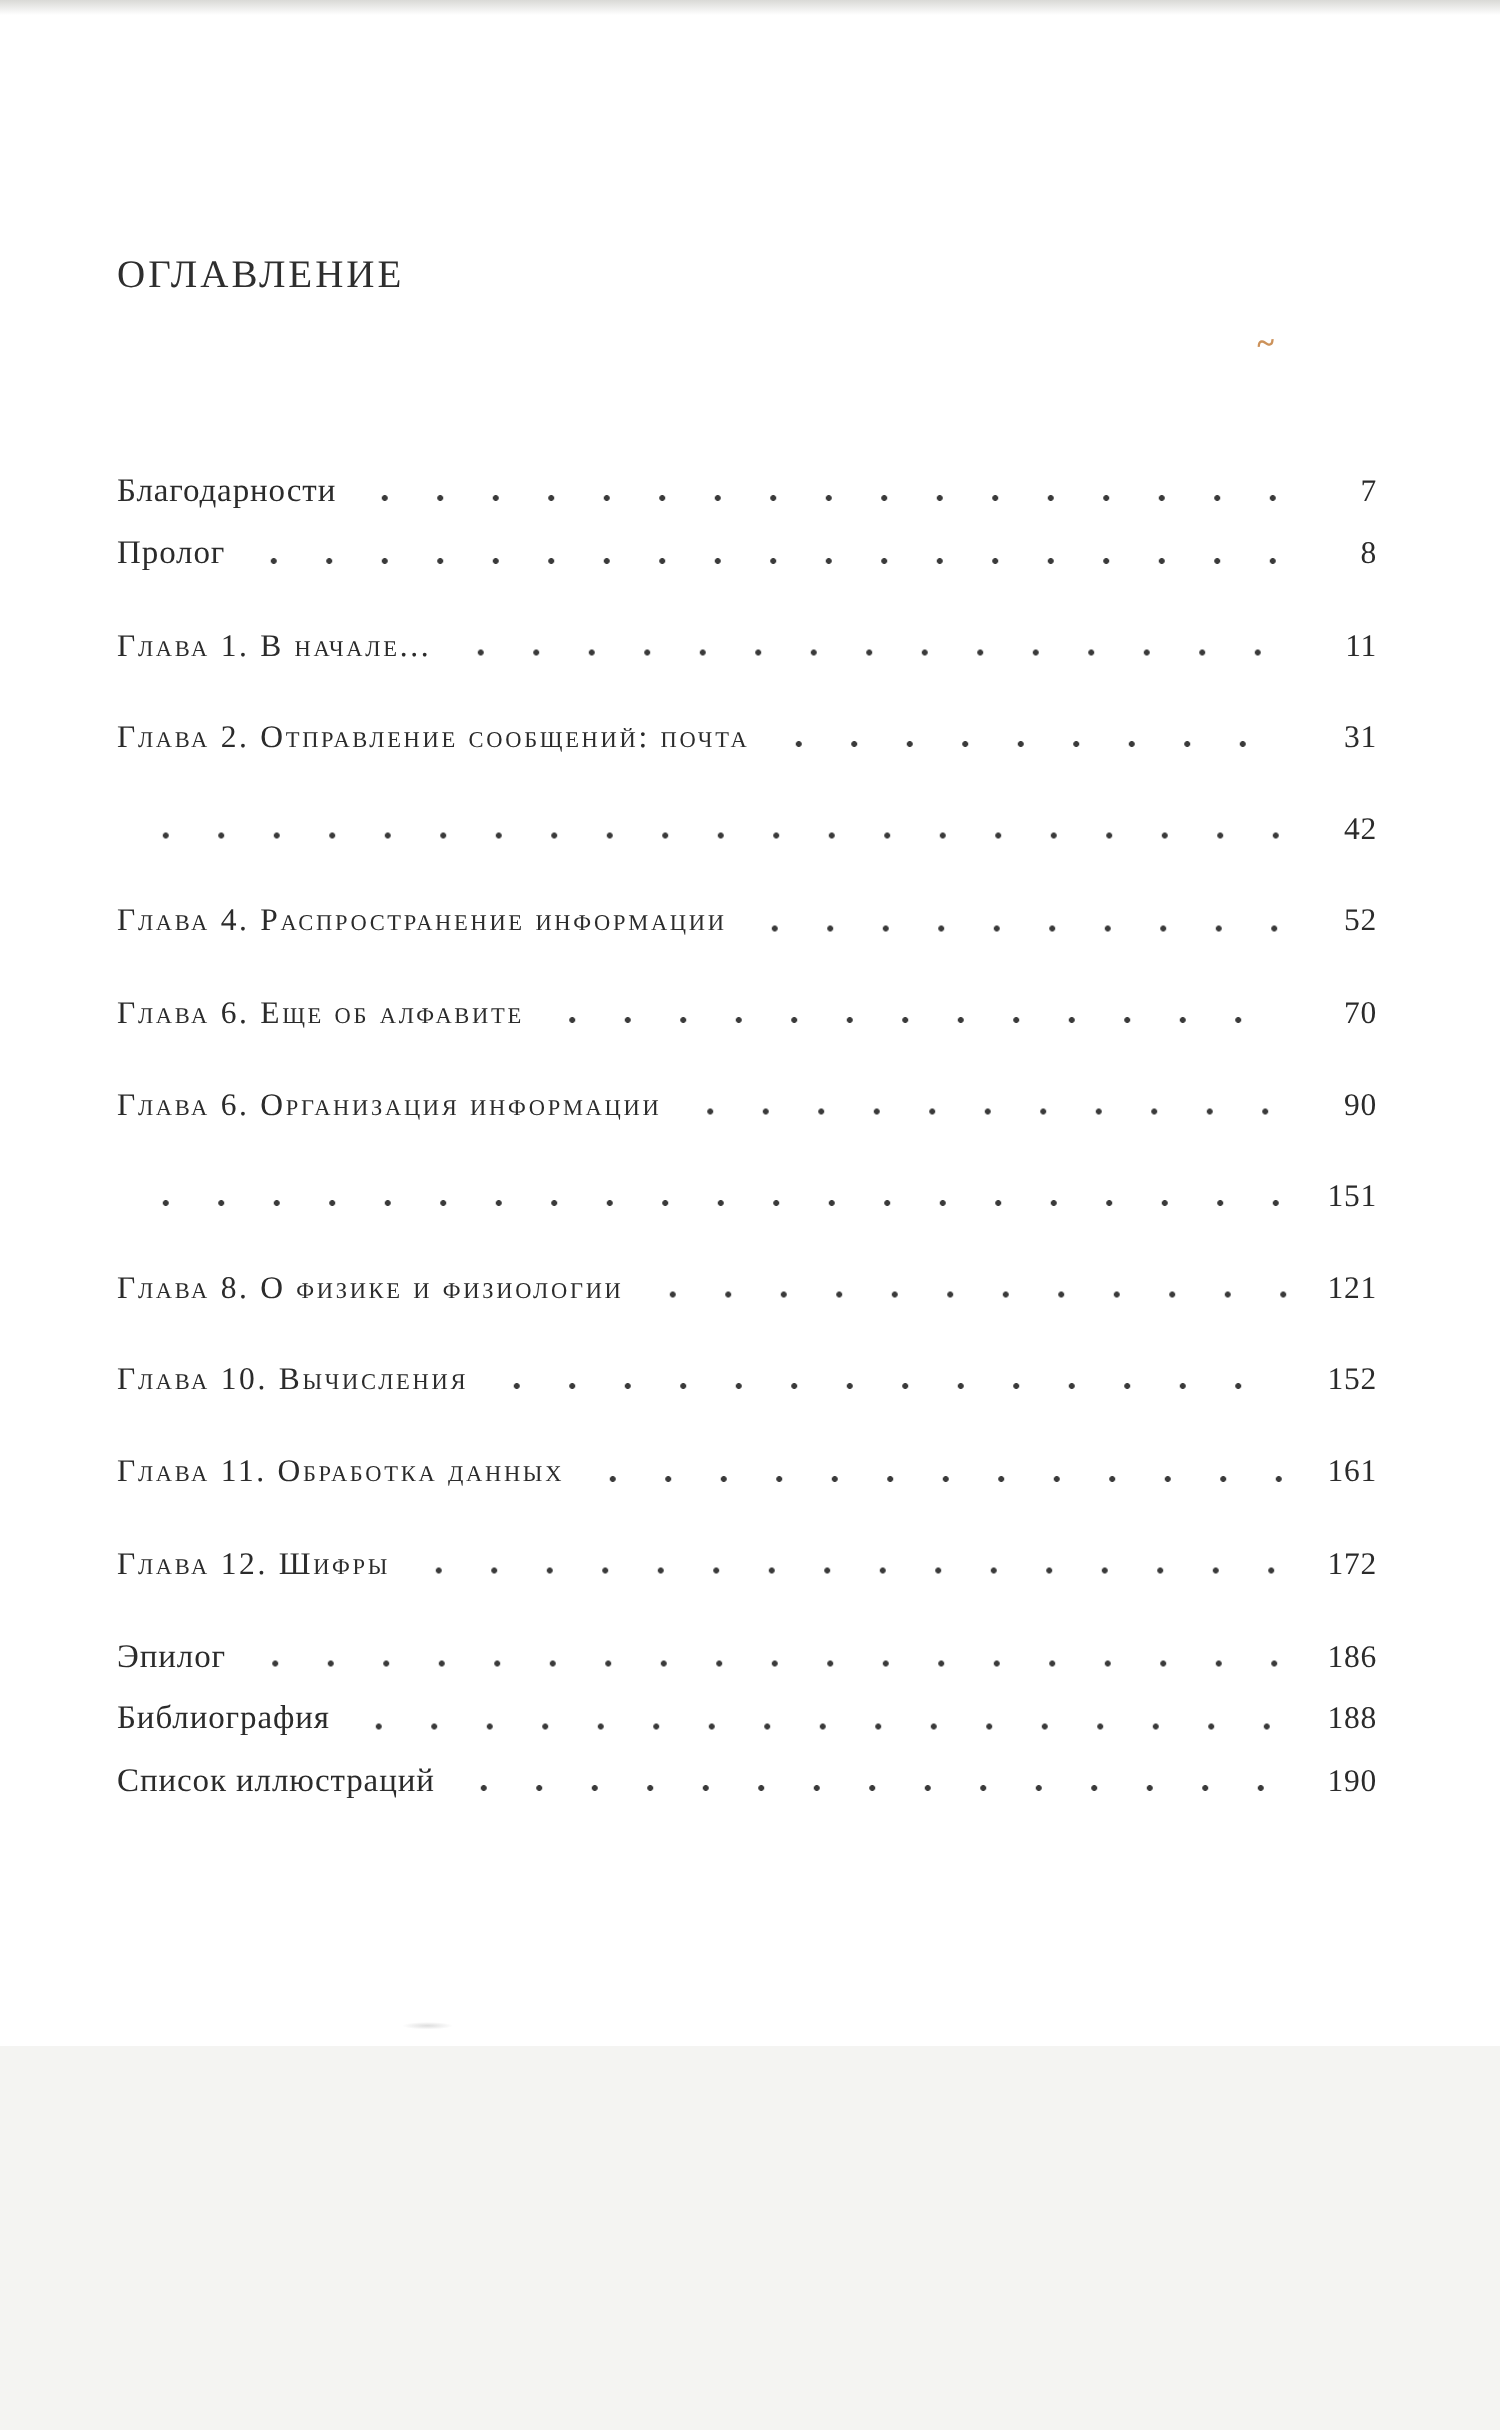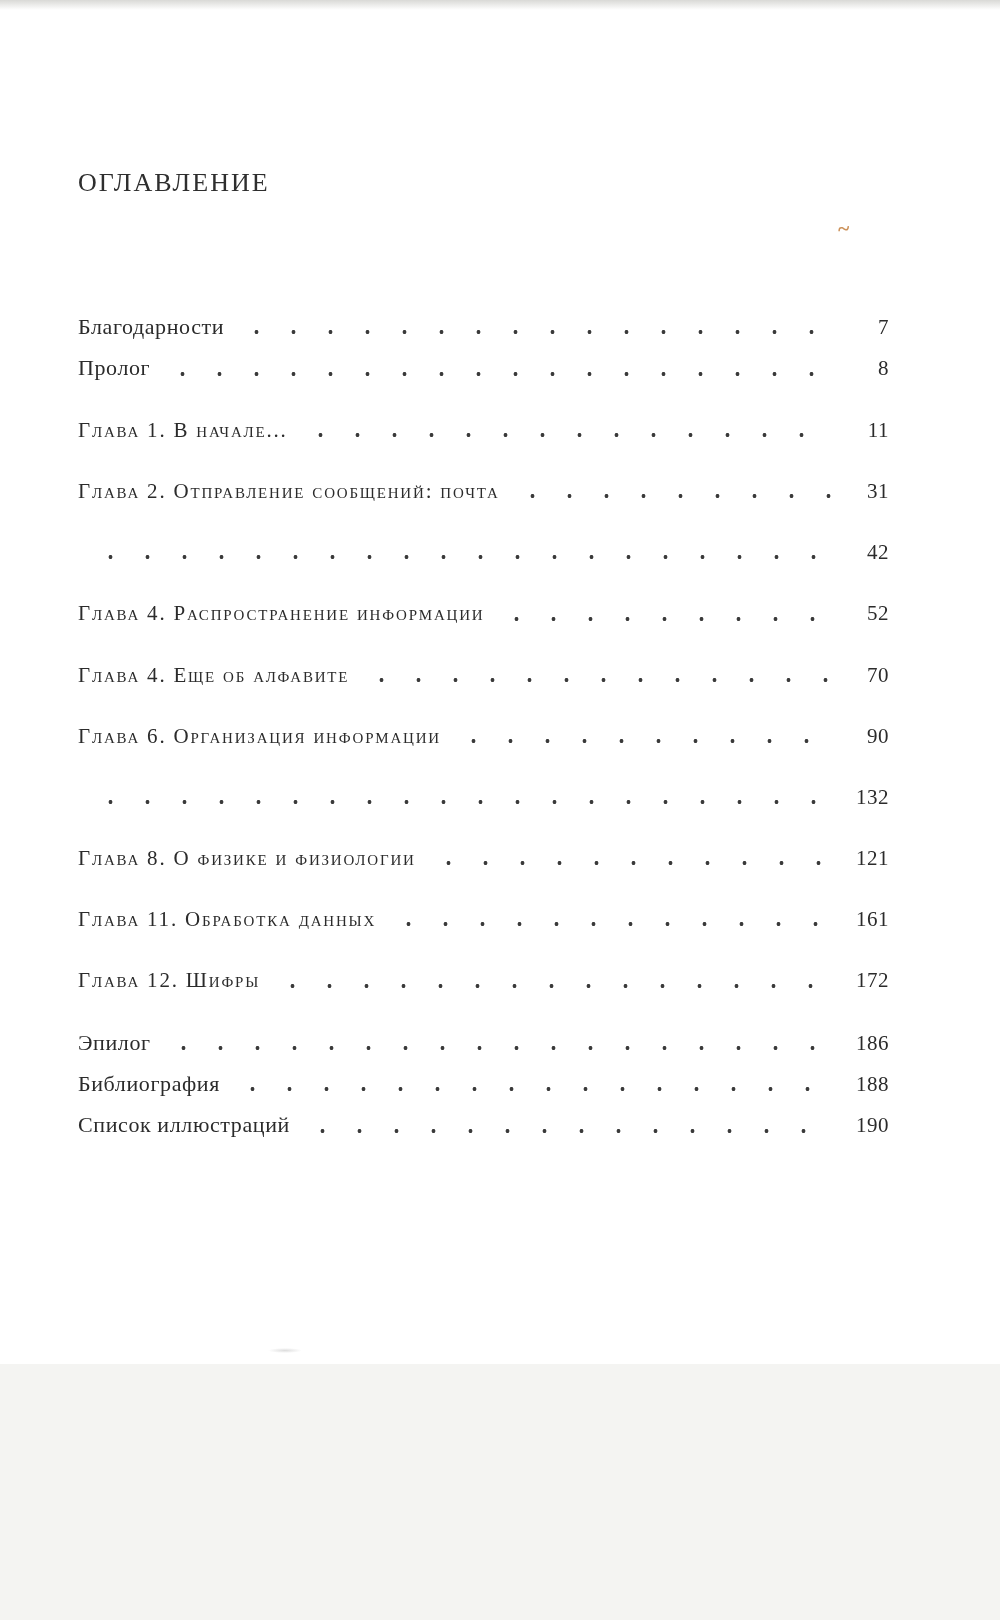--- a/index.html
+++ b/index.html
@@ -7,21 +7,21 @@
     padding: 0;
     background: #f4f4f2;
   }
   .page {
     position: relative;
     width: 1000px;
     height: 1364px;
     margin: 0 auto;
     background: #ffffff;
     box-sizing: border-box;
-    padding: 168px 111px 0 78px;
+    padding: 168px 82px 0 78px;
     font-family: "Liberation Serif", "DejaVu Serif", serif;
     color: #2b2b2b;
     overflow: hidden;
   }
   
   .page::before {
     content: "";
     position: absolute;
     left: 0; top: 0; right: 0;
     height: 10px;
@@ -132,37 +132,42 @@
       <div class="row chapter">
         <span class="dots"></span>
         <span class="pagenum">42</span>
       </div>
       <div class="row chapter">
         <span class="label">Глава 4. Распространение информации</span>
         <span class="dots"></span>
         <span class="pagenum">52</span>
       </div>
       <div class="row chapter">
-        <span class="label">Глава 4. Еще об алфавите</span>
+        <span class="label">Глава 6. Еще об алфавите</span>
         <span class="dots"></span>
         <span class="pagenum">70</span>
       </div>
       <div class="row chapter">
         <span class="label">Глава 6. Организация информации</span>
         <span class="dots"></span>
         <span class="pagenum">90</span>
       </div>
       <div class="row chapter">
         <span class="dots"></span>
-        <span class="pagenum">132</span>
+        <span class="pagenum">151</span>
       </div>
       <div class="row chapter">
         <span class="label">Глава 8. О физике и физиологии</span>
         <span class="dots"></span>
         <span class="pagenum">121</span>
+      </div>
+      <div class="row chapter">
+        <span class="label">Глава 10. Вычисления</span>
+        <span class="dots"></span>
+        <span class="pagenum">152</span>
       </div>
       <div class="row chapter">
         <span class="label">Глава 11. Обработка данных</span>
         <span class="dots"></span>
         <span class="pagenum">161</span>
       </div>
       <div class="row chapter">
         <span class="label">Глава 12. Шифры</span>
         <span class="dots"></span>
         <span class="pagenum">172</span>

